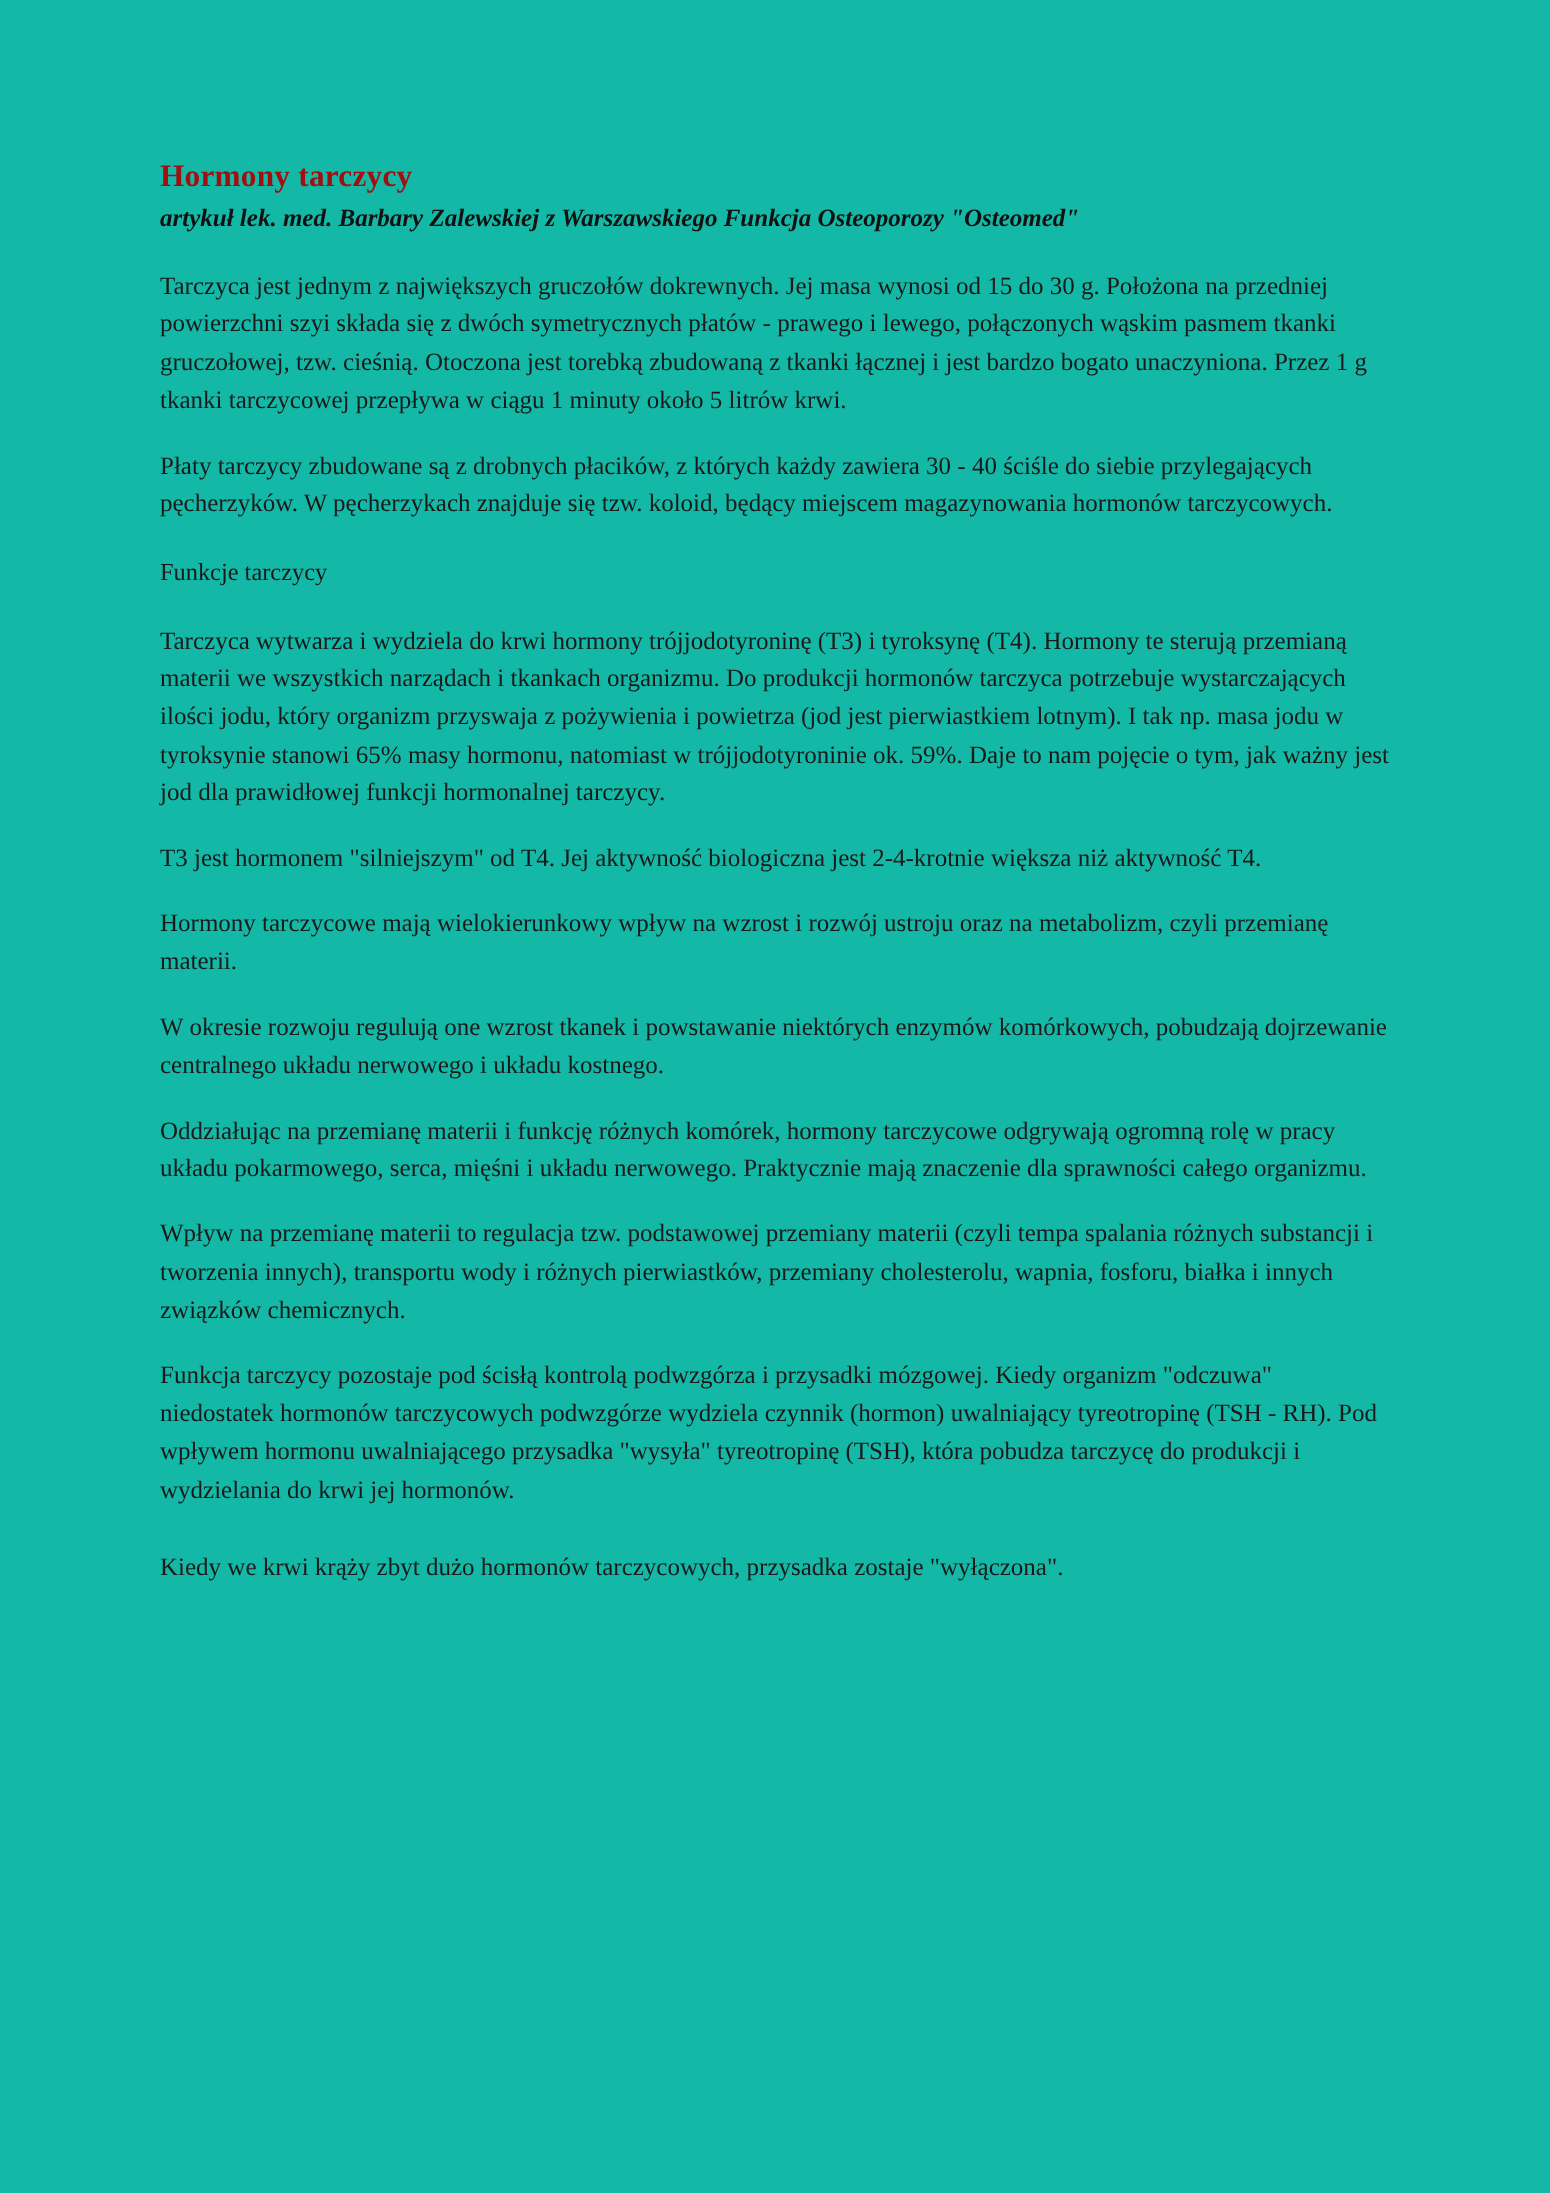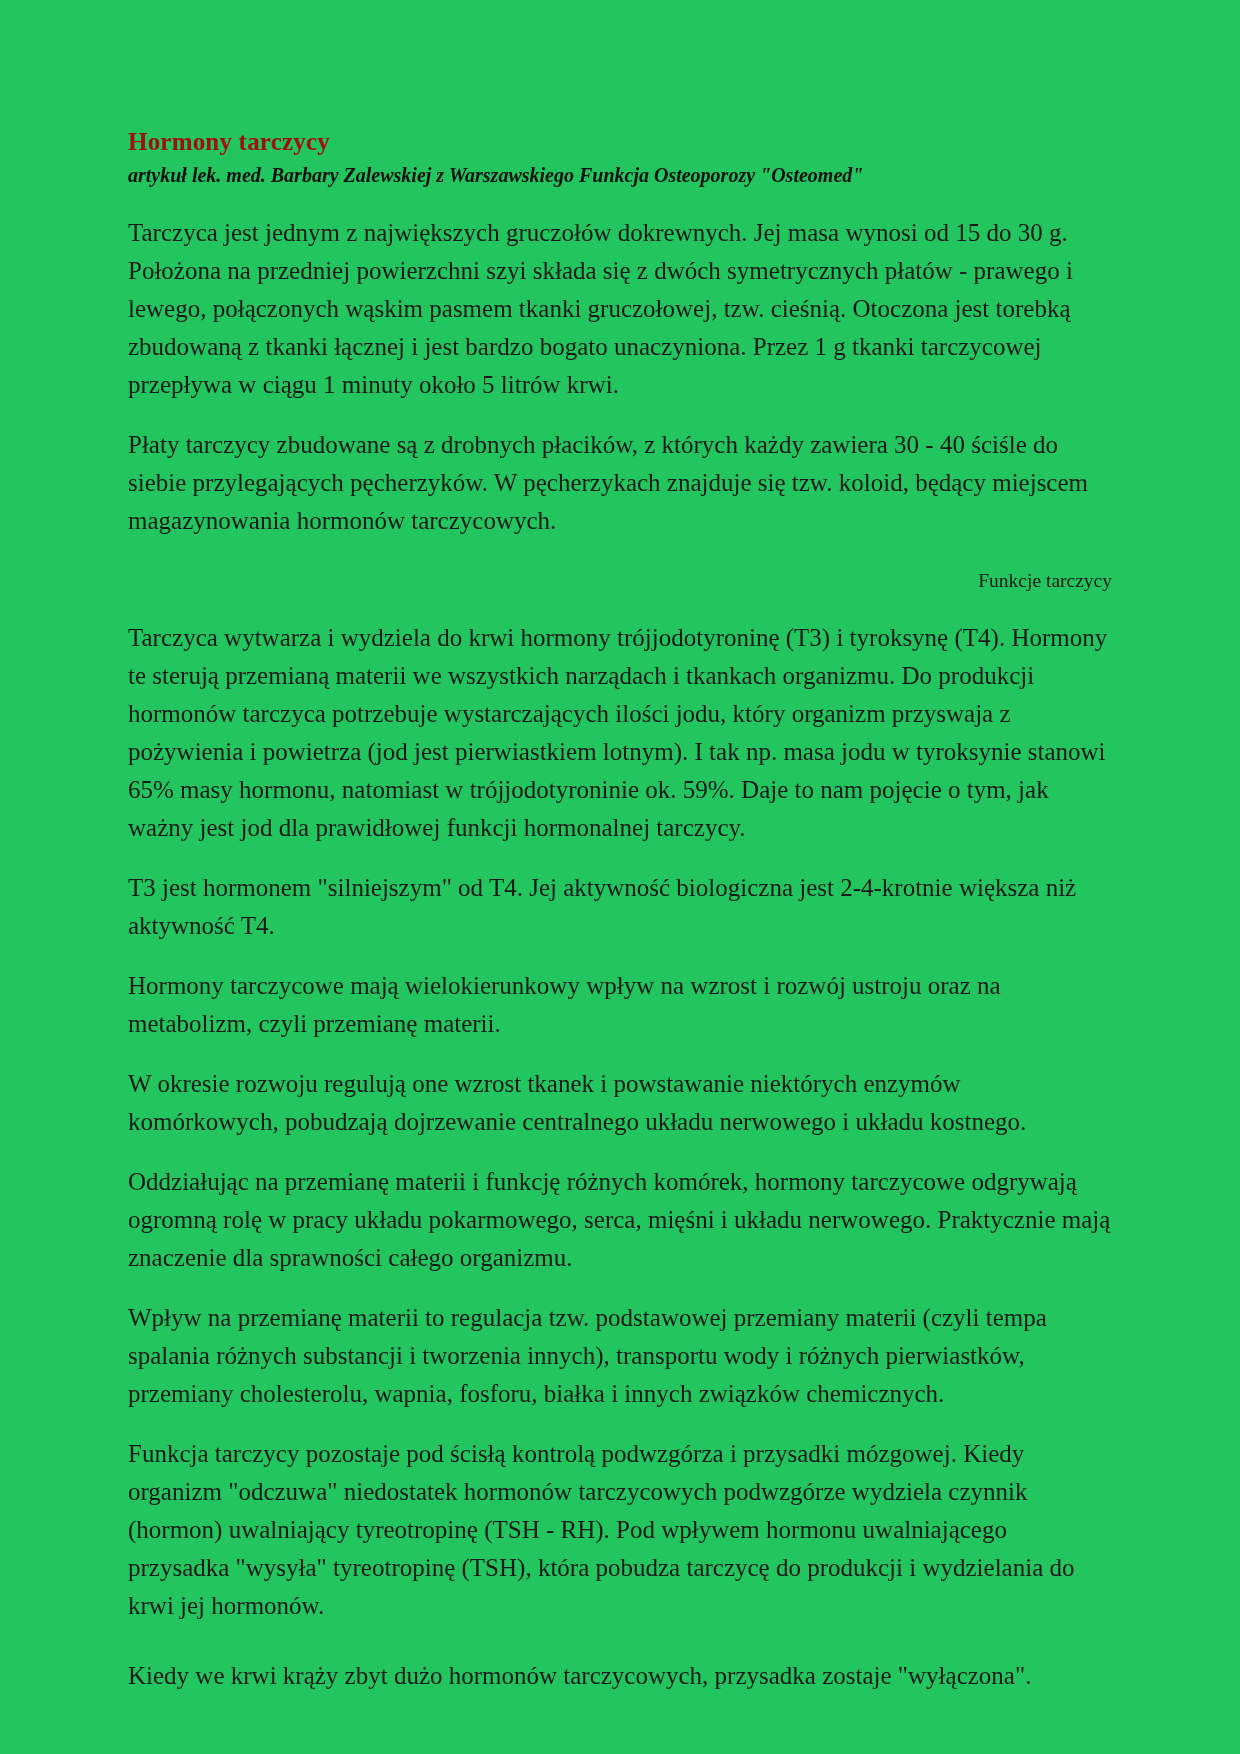--- a/index.html
+++ b/index.html
@@ -11,51 +11,51 @@
     width: 1240px;
     min-height: 1754px;
     font-family: "Liberation Serif", serif;
     color: #1a1a1a;
   }
   .page {
     width: 1240px;
     min-height: 1754px;
     box-sizing: border-box;
     padding: 128px 128px 60px 128px;
-    background: #22c55e;
+    background: #14b8a6;
   }
   .doc-title {
     font-family: "Liberation Serif", serif;
     font-size: 25px;
     font-weight: bold;
     color: #a01010;
     margin: 0 0 6px 0;
     letter-spacing: 0.2px;
   }
   .doc-subtitle {
     font-family: "Liberation Serif", serif;
     font-size: 20px;
     font-style: italic;
     font-weight: bold;
     color: #111111;
     margin: 0 0 26px 0;
     line-height: 1.3;
   }
   .para {
-    font-size: 25px;
+    font-size: 20px;
     line-height: 1.52;
     margin: 0 0 22px 0;
     text-align: left;
     color: #1a1a1a;
   }
   .section-heading {
     font-size: 19.5px;
     line-height: 1.5;
     margin: 26px 0 24px 0;
-    text-align: right;
+    text-align: left;
     color: #1a1a1a;
     font-family: Liberation Serif, serif;
   }
   .para:last-child {
     margin-bottom: 0;
     margin-top: 32px;
   }
 </style>
 </head>
 <body>

